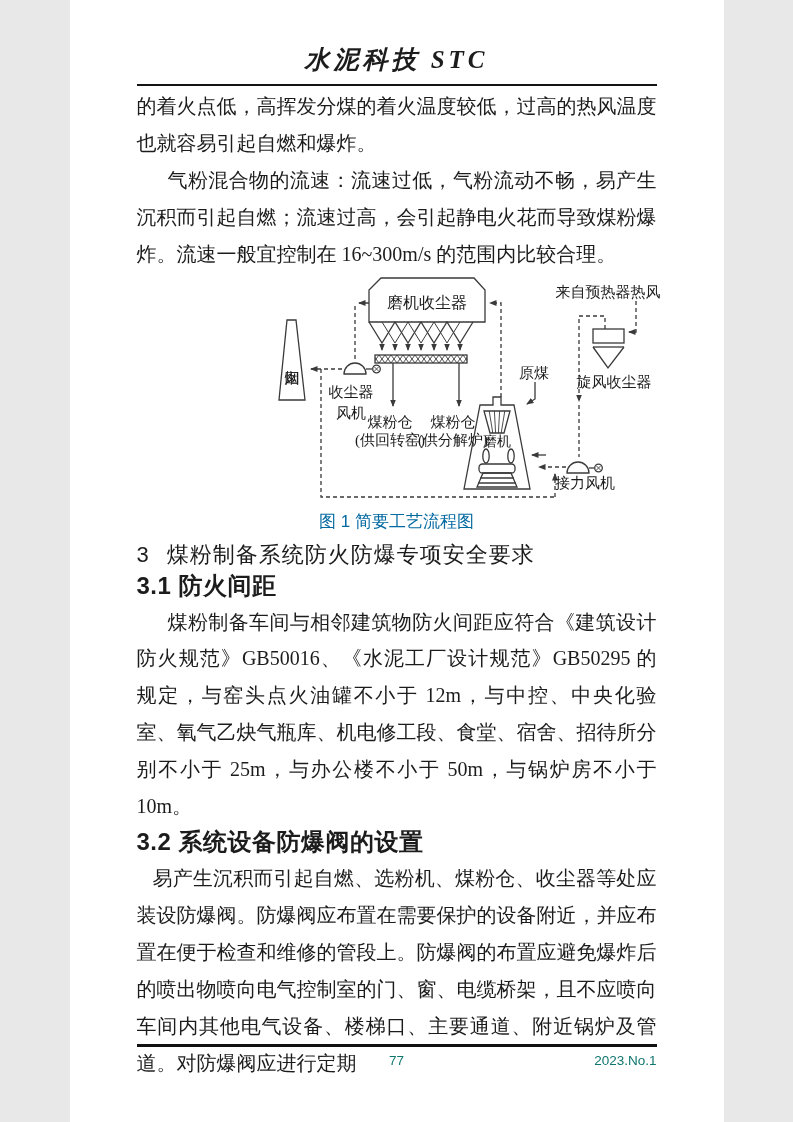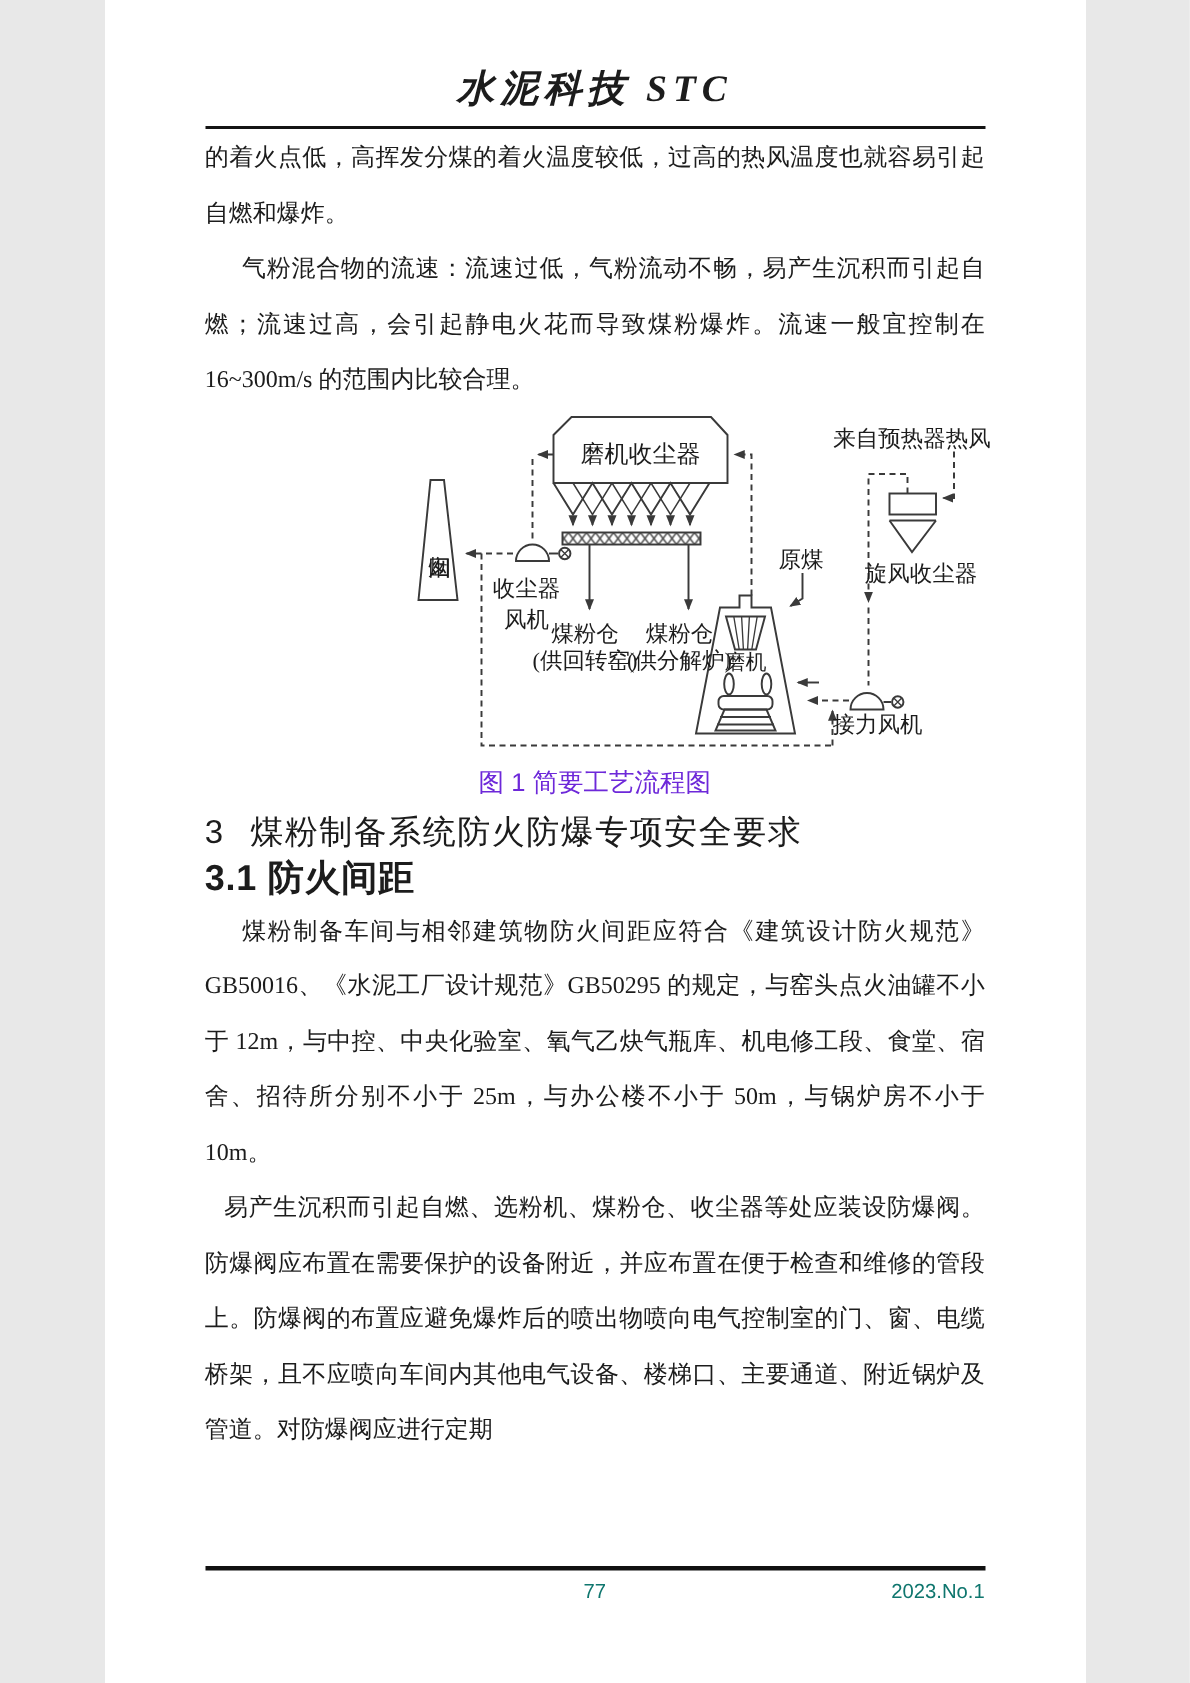--- a/index.html
+++ b/index.html
@@ -10,29 +10,29 @@
     font-family:"Liberation Serif","DejaVu Serif",serif;
   }
   
   .journal-header{border-bottom:2.5px solid #141414;padding-bottom:9px;}
   .journal-title{
     text-align:center;font-size:25px;line-height:30px;font-weight:bold;
     font-style:italic;letter-spacing:4px;
     font-family:"Liberation Serif","DejaVu Serif",serif;
   }
   
-  .bodytext{font-size:16px;line-height:36.9px;text-align:justify;margin:0;}
+  .bodytext{font-size:20px;line-height:36.9px;text-align:justify;margin:0;}
   .bodytext.indent{text-indent:1.55em;}
   .bodytext.indent-sm{text-indent:0.8em;}
   main{margin-top:2px;}
   
   .figure-block{margin:2px 0 0 0;}
   .diagram{display:block;margin-left:116px;}
   .fig-caption{
-    text-align:center;font-size:17px;line-height:24px;color:#6d28d9;
+    text-align:center;font-size:17px;line-height:24px;color:#0369a1;
     font-family:"Liberation Sans","DejaVu Sans",sans-serif;
   }
   
   .h-sec{
     font-family:"Liberation Sans","DejaVu Sans",sans-serif;font-weight:normal;
     font-size:22px;line-height:26px;margin:8px 0 6px 0;letter-spacing:1px;
   }
   .h-sec .sec-num{margin-right:18px;letter-spacing:0;}
   .h-sub{
     font-family:"Liberation Sans","DejaVu Sans",sans-serif;font-weight:bold;
@@ -168,20 +168,21 @@
       </svg>
       <figcaption class="fig-caption">图 1 简要工艺流程图</figcaption>
     </figure>
 
     <h2 class="h-sec"><span class="sec-num">3</span><span>煤粉制备系统防火防爆专项安全要求</span></h2>
 
     <h3 class="h-sub">3.1 防火间距</h3>
 
     <p class="bodytext indent">煤粉制备车间与相邻建筑物防火间距应符合《建筑设计防火规范》GB50016、《水泥工厂设计规范》GB50295 的规定，与窑头点火油罐不小于 12m，与中控、中央化验室、氧气乙炔气瓶库、机电修工段、食堂、宿舍、招待所分别不小于 25m，与办公楼不小于 50m，与锅炉房不小于 10m。</p>
 
+    <h3 class="h-sub">3.2 系统设备防爆阀的设置</h3>
 
     <p class="bodytext indent-sm">易产生沉积而引起自燃、选粉机、煤粉仓、收尘器等处应装设防爆阀。防爆阀应布置在需要保护的设备附近，并应布置在便于检查和维修的管段上。防爆阀的布置应避免爆炸后的喷出物喷向电气控制室的门、窗、电缆桥架，且不应喷向车间内其他电气设备、楼梯口、主要通道、附近锅炉及管道。对防爆阀应进行定期</p>
   </main>
 
   <footer class="page-footer">
     <div class="footer-row">
       <span>77</span>
       <span class="footer-issue">2023.No.1</span>
     </div>
   </footer>

